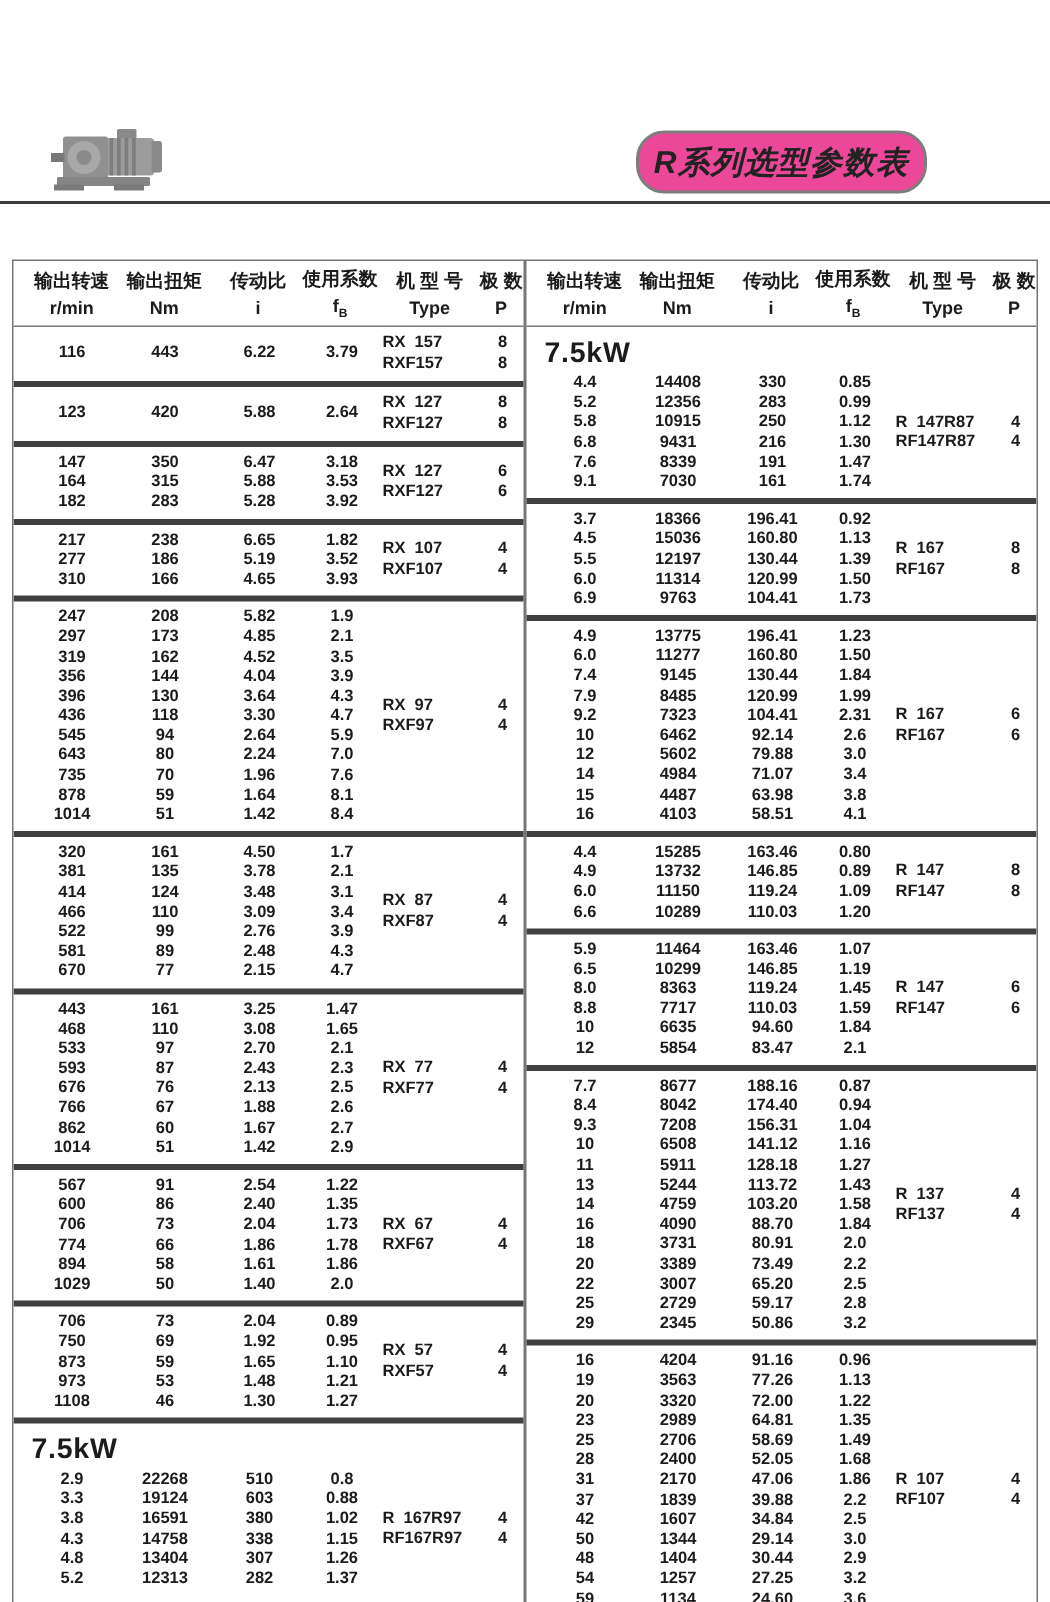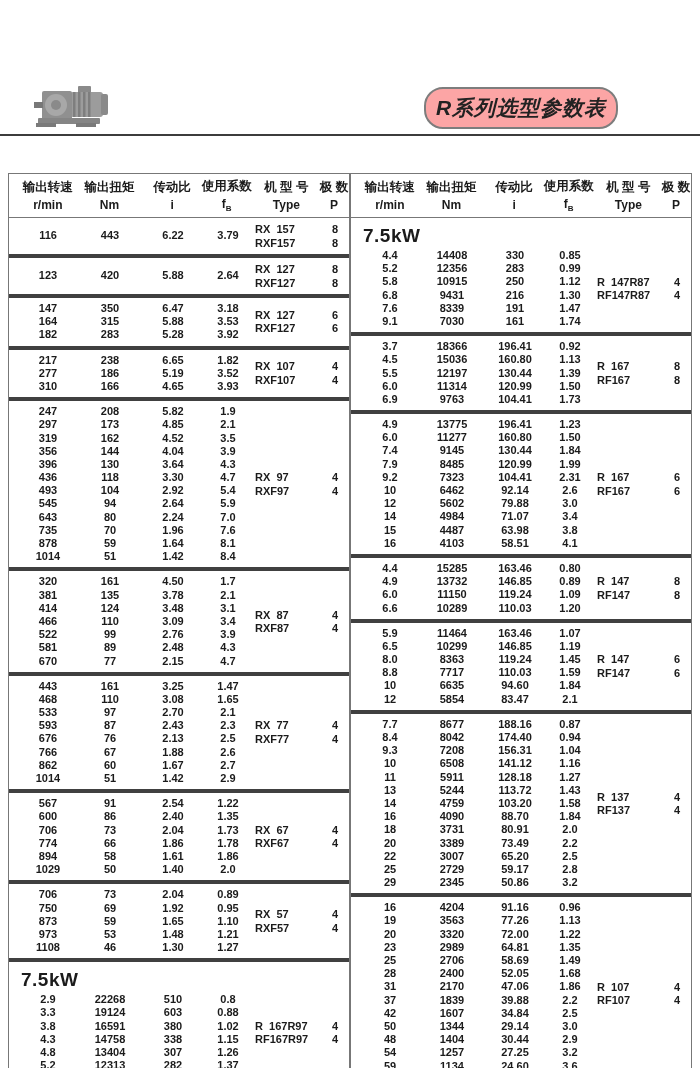--- a/index.html
+++ b/index.html
@@ -2,21 +2,21 @@
 <html><head>
 <meta charset="utf-8">
 <style>
   html,body{margin:0;padding:0;background:#ffffff;}
   .page{position:relative;width:700px;height:1068px;background:#ffffff;overflow:hidden;
         font-family:"Liberation Sans","DejaVu Sans",sans-serif;color:#1b1b1b;}
   
   .motor{position:absolute;left:32px;top:83px;width:82px;height:46px;}
   
   .badge{position:absolute;left:424px;top:87px;width:190px;height:38px;border:2px solid #7d7d7d;
-         border-radius:19px;display:flex;align-items:center;justify-content:center;background:#fca5a5;}
+         border-radius:19px;display:flex;align-items:center;justify-content:center;background:#ec4899;}
   .badge span{font-size:21px;font-weight:bold;font-style:italic;letter-spacing:1px;color:#222;}
   .top-rule{position:absolute;left:0;top:134px;width:700px;height:2px;background:#3c3c3c;}
   
   .ptable{position:absolute;left:8px;top:173px;width:684px;height:905px;border:1px solid #777;
           box-sizing:border-box;display:flex;overflow:hidden;background:#fff;}
   .half{flex:1;min-width:0;}
   .half.lefthalf{border-right:2px solid #777;}
   .half-header{display:flex;align-items:center;height:44px;border-bottom:1px solid #777;
                padding-left:12px;box-sizing:border-box;}
   .hc{display:flex;flex-direction:column;justify-content:center;text-align:center;gap:2px;}
@@ -224,26 +224,20 @@
                 <div class="cell c3">3.64</div>
                 <div class="cell c4">4.3</div>
               </div>
               <div class="row">
                 <div class="cell c1">436</div>
                 <div class="cell c2">118</div>
                 <div class="cell c3">3.30</div>
                 <div class="cell c4">4.7</div>
               </div>
               <div class="row">
-                <div class="cell c1">493</div>
-                <div class="cell c2">104</div>
-                <div class="cell c3">2.92</div>
-                <div class="cell c4">5.4</div>
-              </div>
-              <div class="row">
                 <div class="cell c1">545</div>
                 <div class="cell c2">94</div>
                 <div class="cell c3">2.64</div>
                 <div class="cell c4">5.9</div>
               </div>
               <div class="row">
                 <div class="cell c1">643</div>
                 <div class="cell c2">80</div>
                 <div class="cell c3">2.24</div>
                 <div class="cell c4">7.0</div>

